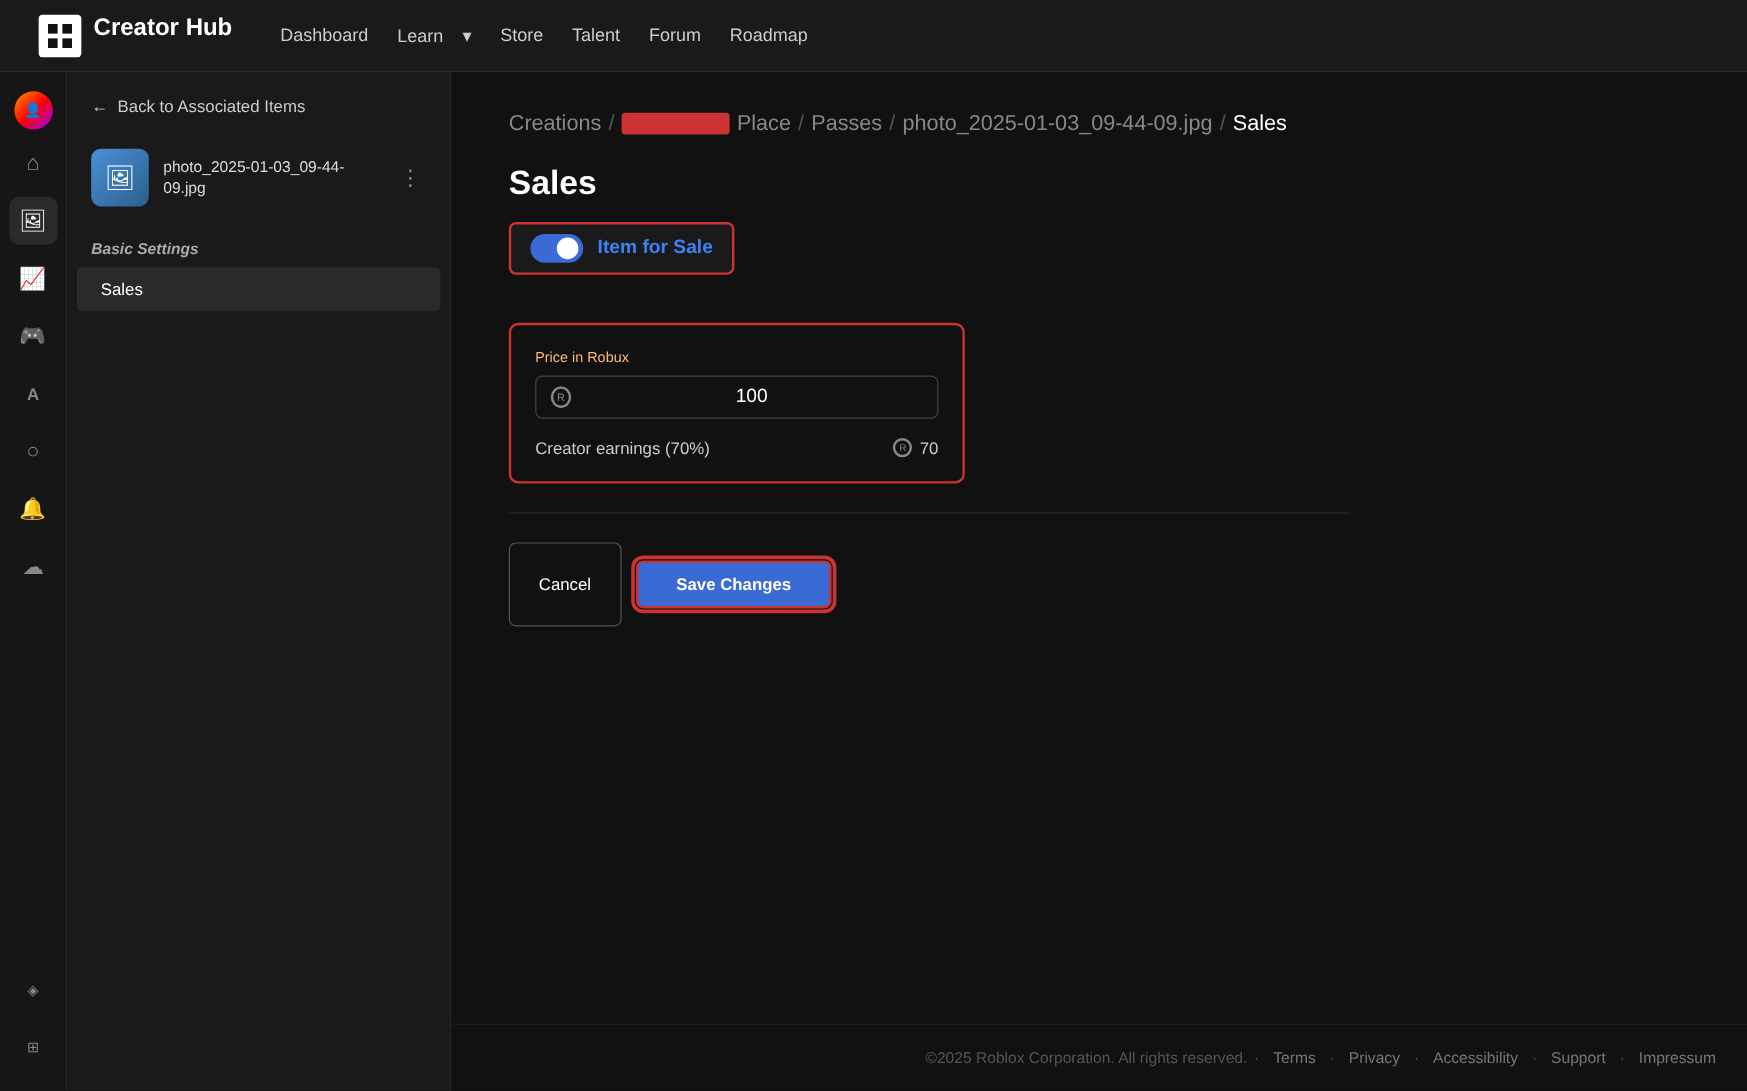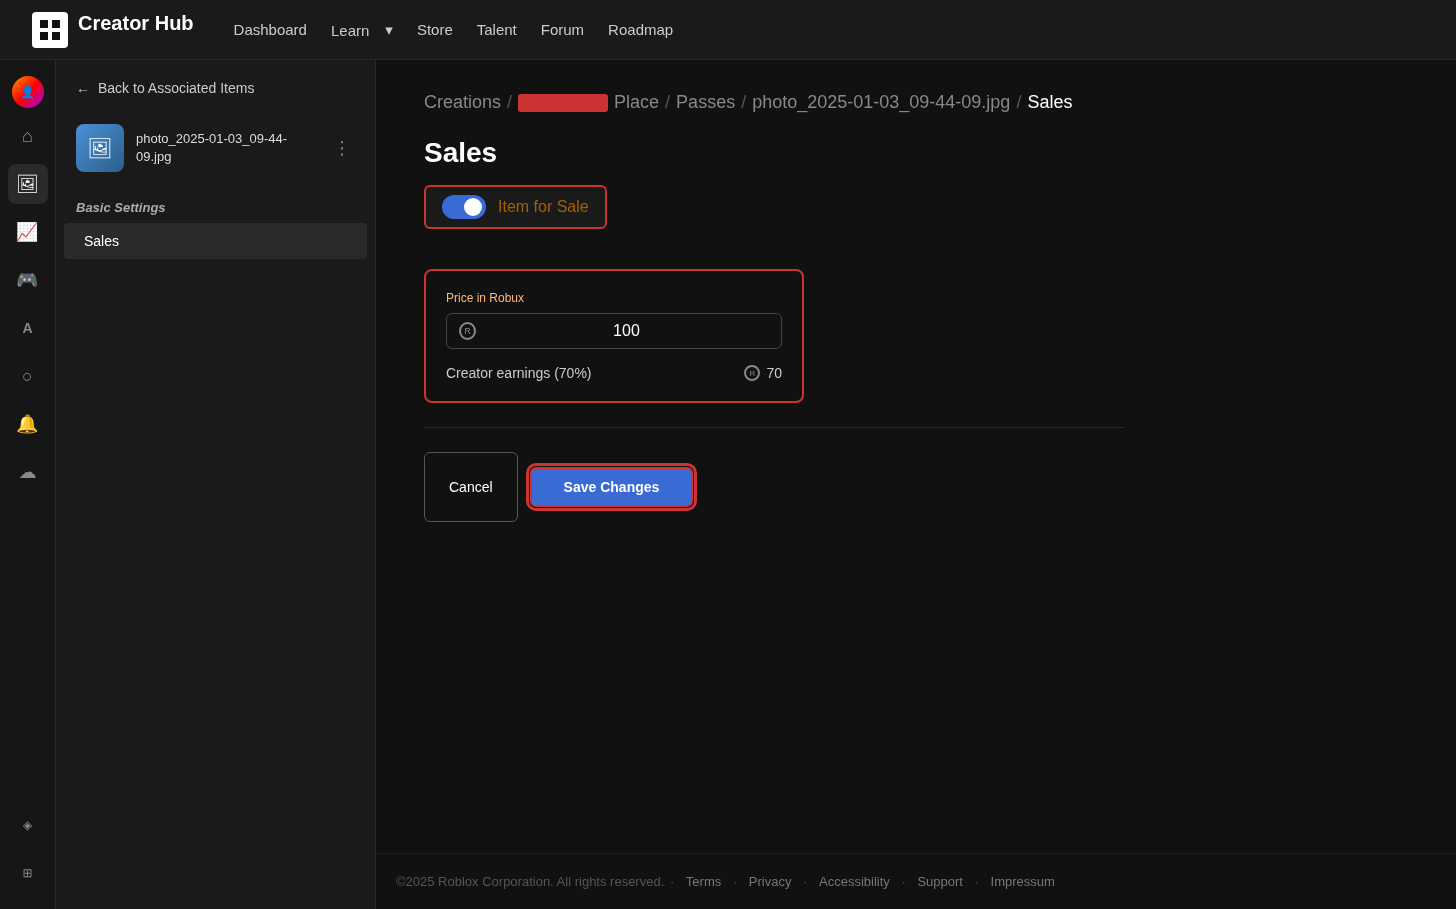--- a/index.html
+++ b/index.html
@@ -264,22 +264,22 @@
       width: 18px;
       height: 18px;
       border-radius: 50%;
       background: #fff;
       top: 3px;
       left: 22px;
       transition: 0.2s;
     }
     .toggle-label {
       font-size: 16px;
-      font-weight: 400;
-      color: #a16207;
+      font-weight: 700;
+      color: #3b82f6;
     }
 
     
     .price-section {
       border: 2px solid #cc3333;
       border-radius: 8px;
       padding: 20px;
       background: #111;
       max-width: 380px;
       margin-bottom: 20px;
@@ -375,21 +375,21 @@
       border-radius: 6px;
       cursor: pointer;
       font-size: 14px;
       font-weight: 600;
       outline: 3px solid #cc3333;
       outline-offset: 1px;
     }
 
     
     .footer {
-      text-align: left;
+      text-align: right;
       padding: 20px;
       color: #555;
       font-size: 13px;
       border-top: 1px solid #1e1e1e;
     }
     .footer a {
       color: #777;
       text-decoration: none;
       margin: 0 6px;
     }

